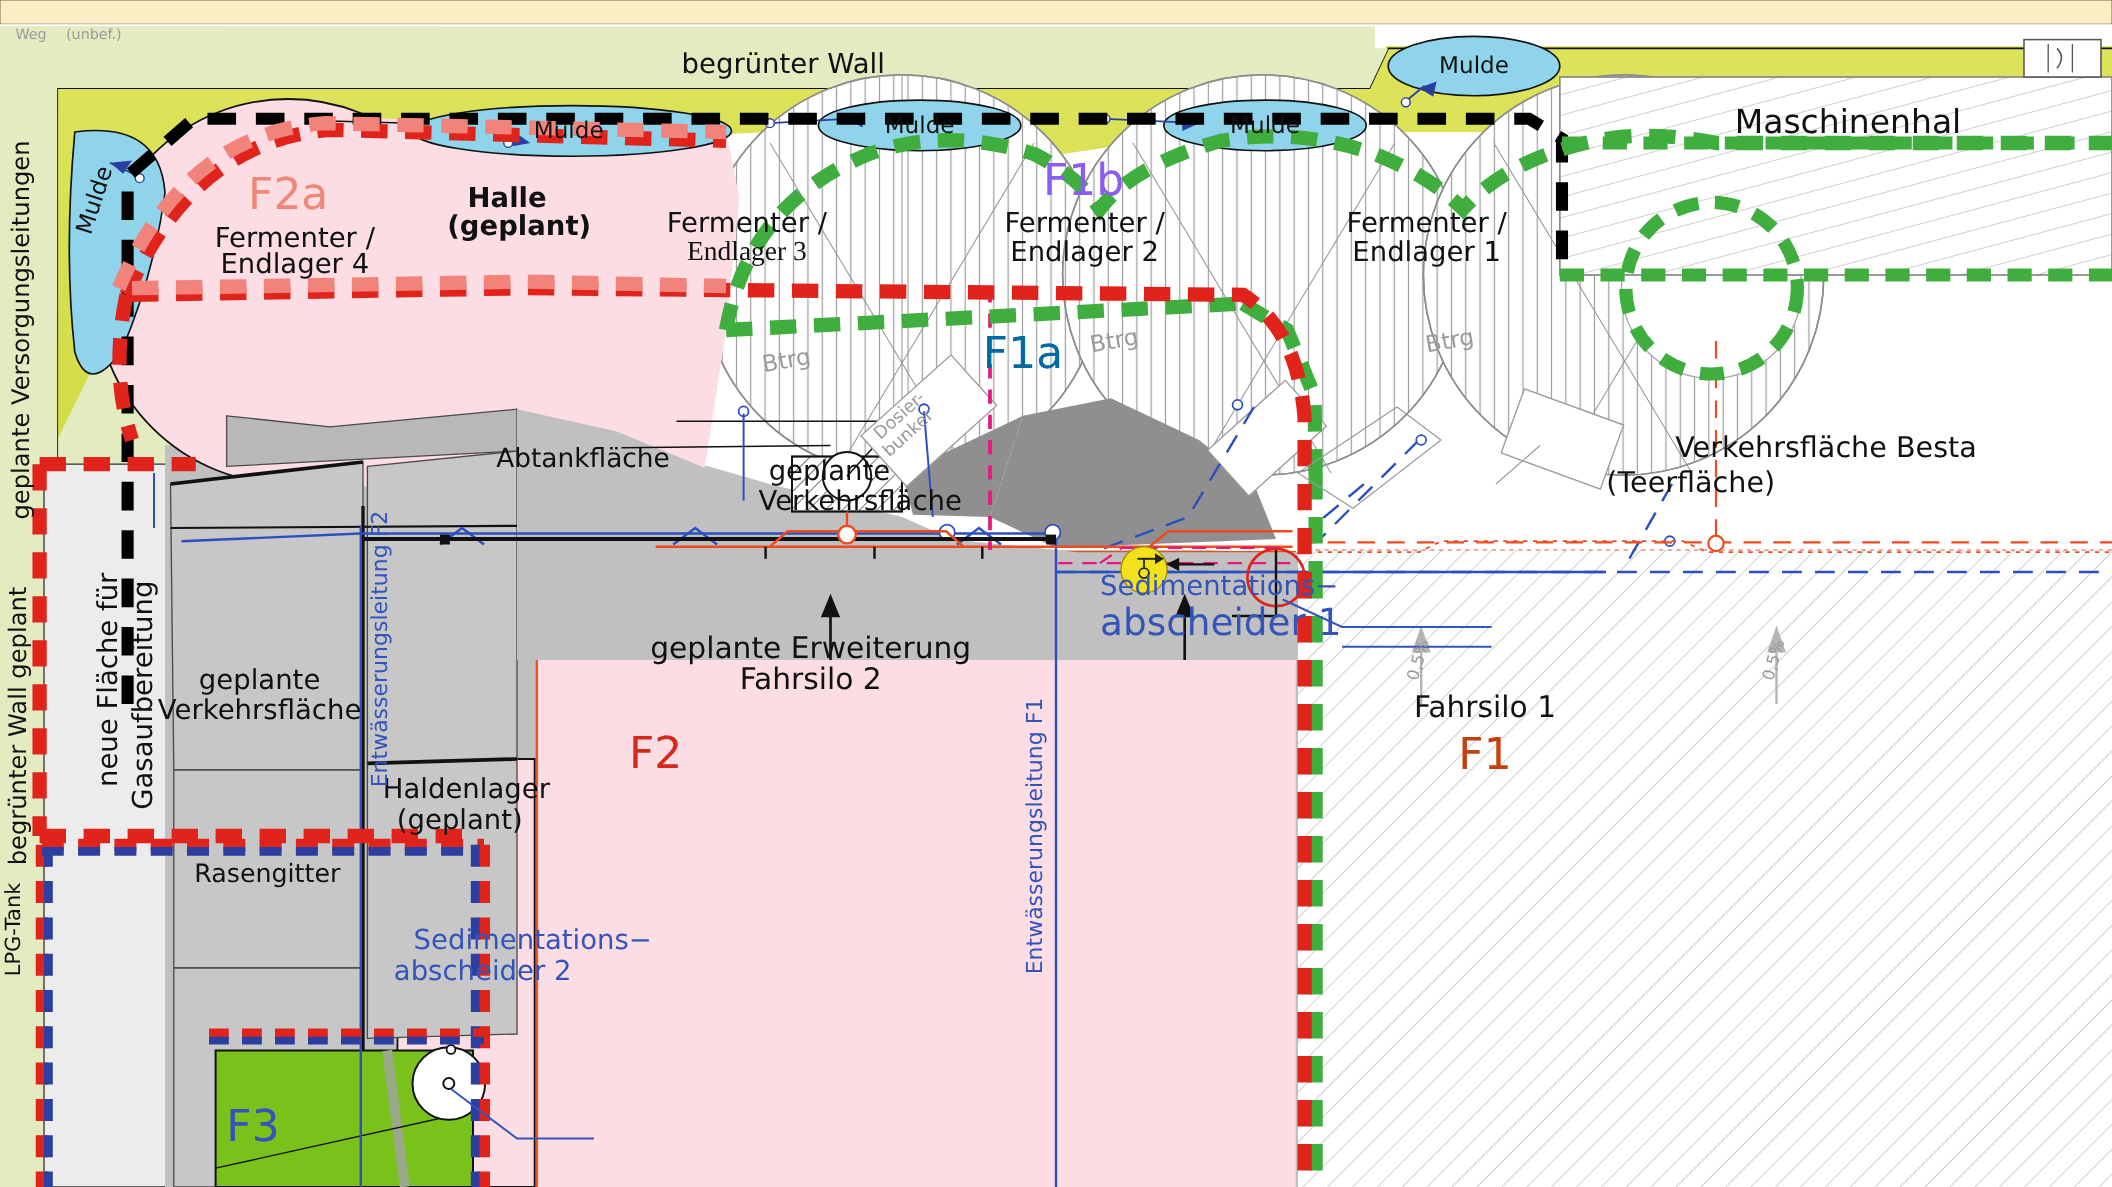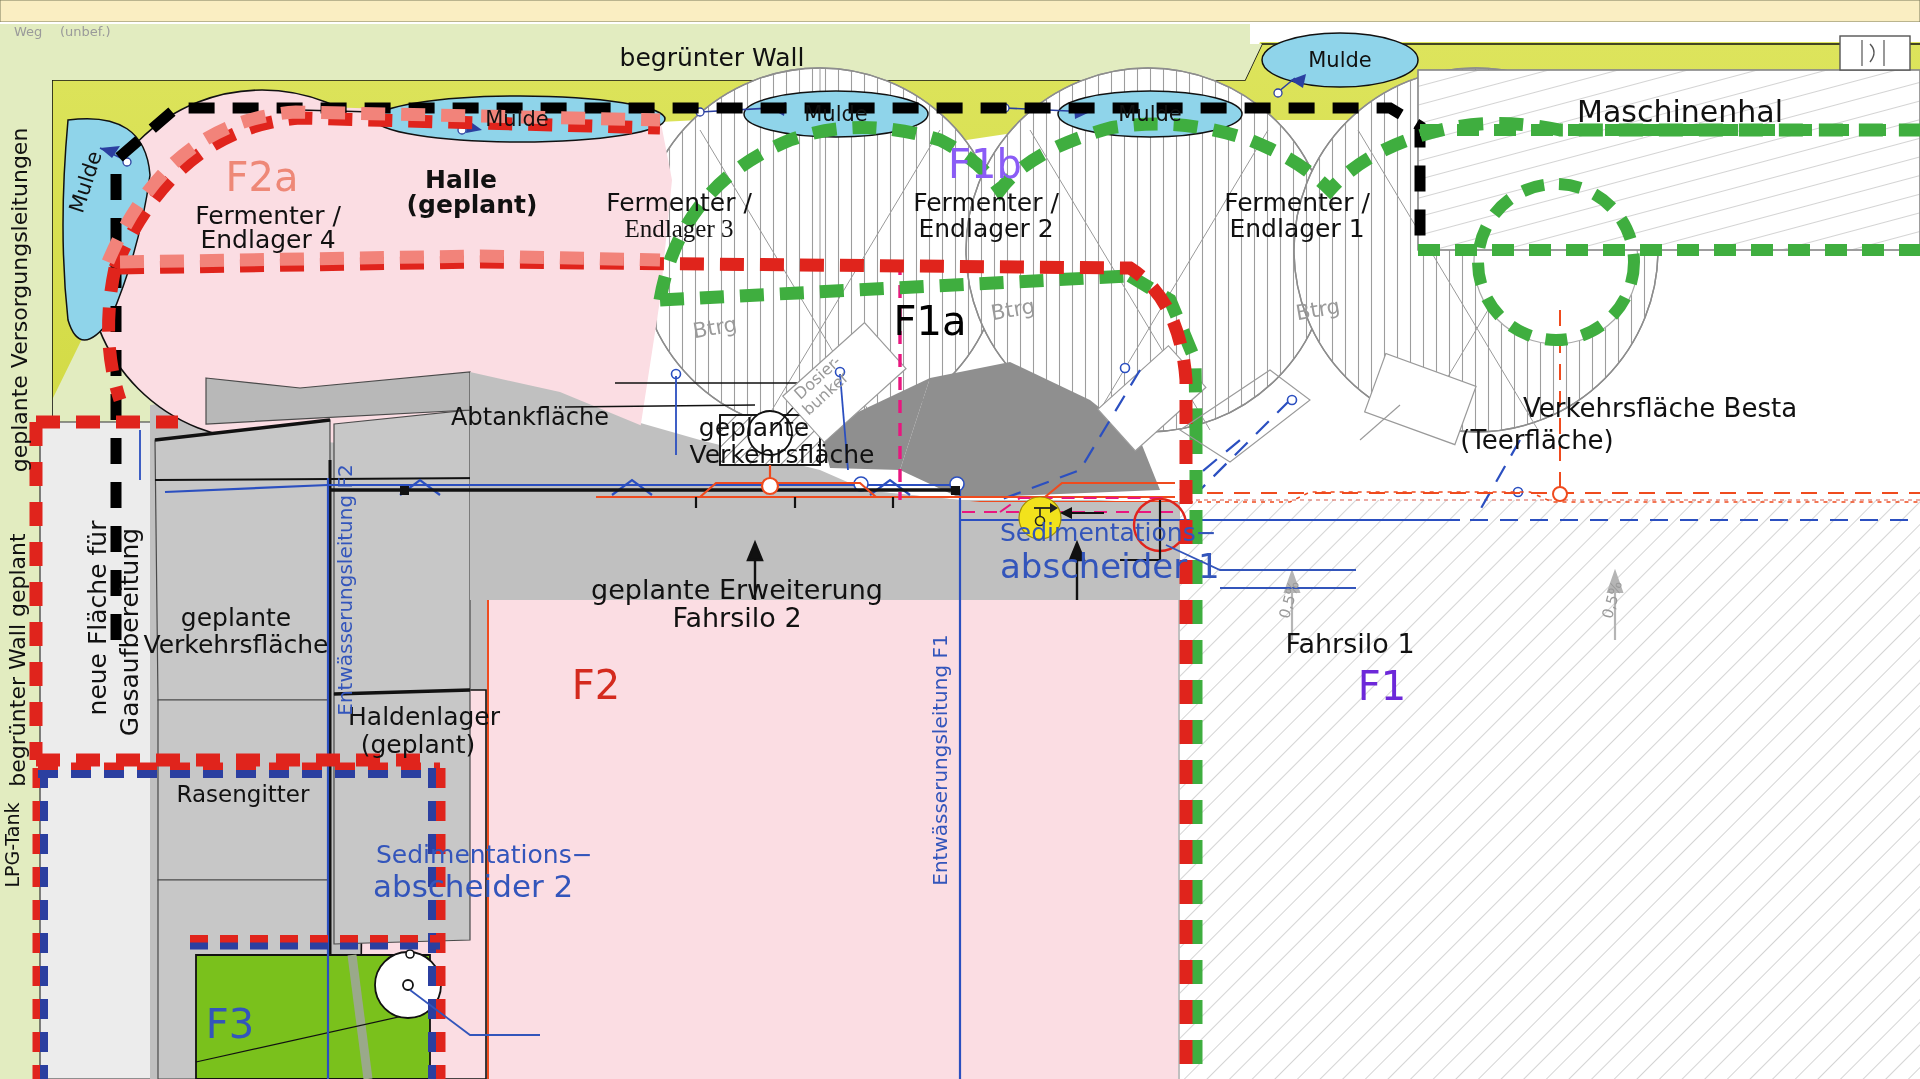--- a/index.html
+++ b/index.html
@@ -372,23 +372,23 @@
 
   <div class="lbl med ctr" style="left:986px;top:203px;">Fermenter  /</div>
   <div class="lbl med ctr" style="left:986px;top:229px;">Endlager  2</div>
   <div class="lbl sm ctr grey" style="left:1013px;top:310px;transform:translate(-50%,-50%) rotate(-10deg);">Btrg</div>
 
   <div class="lbl med ctr" style="left:1297px;top:203px;">Fermenter  /</div>
   <div class="lbl med ctr" style="left:1297px;top:229px;">Endlager  1</div>
   <div class="lbl sm ctr grey" style="left:1318px;top:310px;transform:translate(-50%,-50%) rotate(-10deg);">Btrg</div>
 
   <div class="lbl big ctr" style="left:985px;top:165px;color:#8b5cf6;">F1b</div>
-  <div class="lbl big ctr" style="left:930px;top:322px;color:#000000;">F1a</div>
+  <div class="lbl big ctr" style="left:930px;top:322px;color:#0369a1;">F1a</div>
   <div class="lbl big ctr" style="left:596px;top:686px;color:#d42a1e;">F2</div>
-  <div class="lbl big ctr" style="left:1382px;top:687px;color:#6d28d9;">F1</div>
+  <div class="lbl big ctr" style="left:1350px;top:687px;color:#c2410c;">F1</div>
   <div class="lbl big ctr" style="left:230px;top:1025px;color:#3355bb;">F3</div>
 
   <div class="lbl ctr" style="left:1680px;top:112px;font-size:30px;">Maschinenhal</div>
 
   <div class="lbl ctr" style="left:1660px;top:408px;font-size:26px;">Verkehrsfläche  Besta</div>
   <div class="lbl ctr" style="left:1537px;top:440px;font-size:26px;">(Teerfläche)</div>
 
   <div class="lbl ctr" style="left:530px;top:385px;font-size:24px;margin-top:32px;">Abtankfläche</div>
 
   <div class="lbl ctr" style="left:754px;top:428px;font-size:25px;">geplante</div>
@@ -410,21 +410,21 @@
   <div class="lbl ctr" style="left:737px;top:618px;font-size:27px;">Fahrsilo 2</div>
 
   <div class="lbl ctr" style="left:1350px;top:644px;font-size:27px;">Fahrsilo  1</div>
 
   <div class="lbl ctr" style="left:243px;top:795px;font-size:23px;">Rasengitter</div>
 
   <div class="lbl blue" style="left:1000px;top:518px;font-size:25px;">Sedimentations−</div>
   <div class="lbl blue" style="left:1000px;top:546px;font-size:34px;">abscheider  1</div>
 
   <div class="lbl blue" style="left:376px;top:840px;font-size:25px;">Sedimentations−</div>
-  <div class="lbl blue" style="left:373px;top:868px;font-size:31px;">abscheider  2</div>
+  <div class="lbl blue" style="left:358px;top:868px;font-size:25px;">abscheider  2</div>
 
   <div class="lbl ctr" style="left:20px;top:300px;font-size:22px;transform:translate(-50%,-50%) rotate(-90deg);">geplante Versorgungsleitungen</div>
   <div class="lbl ctr" style="left:18px;top:660px;font-size:22px;transform:translate(-50%,-50%) rotate(-90deg);">begrünter Wall geplant</div>
   <div class="lbl ctr" style="left:12px;top:845px;font-size:19px;transform:translate(-50%,-50%) rotate(-90deg);">LPG-Tank</div>
   <div class="lbl ctr blue" style="left:346px;top:590px;font-size:20px;transform:translate(-50%,-50%) rotate(-90deg);">Entwässerungsleitung F2</div>
   <div class="lbl ctr blue" style="left:941px;top:760px;font-size:20px;transform:translate(-50%,-50%) rotate(-90deg);">Entwässerungsleitung F1</div>
 
   <div class="lbl ctr grey" style="left:1290px;top:600px;font-size:15px;transform:translate(-50%,-50%) rotate(-74deg);">0,5%</div>
   <div class="lbl ctr grey" style="left:1613px;top:600px;font-size:15px;transform:translate(-50%,-50%) rotate(-74deg);">0,5%</div>
 

